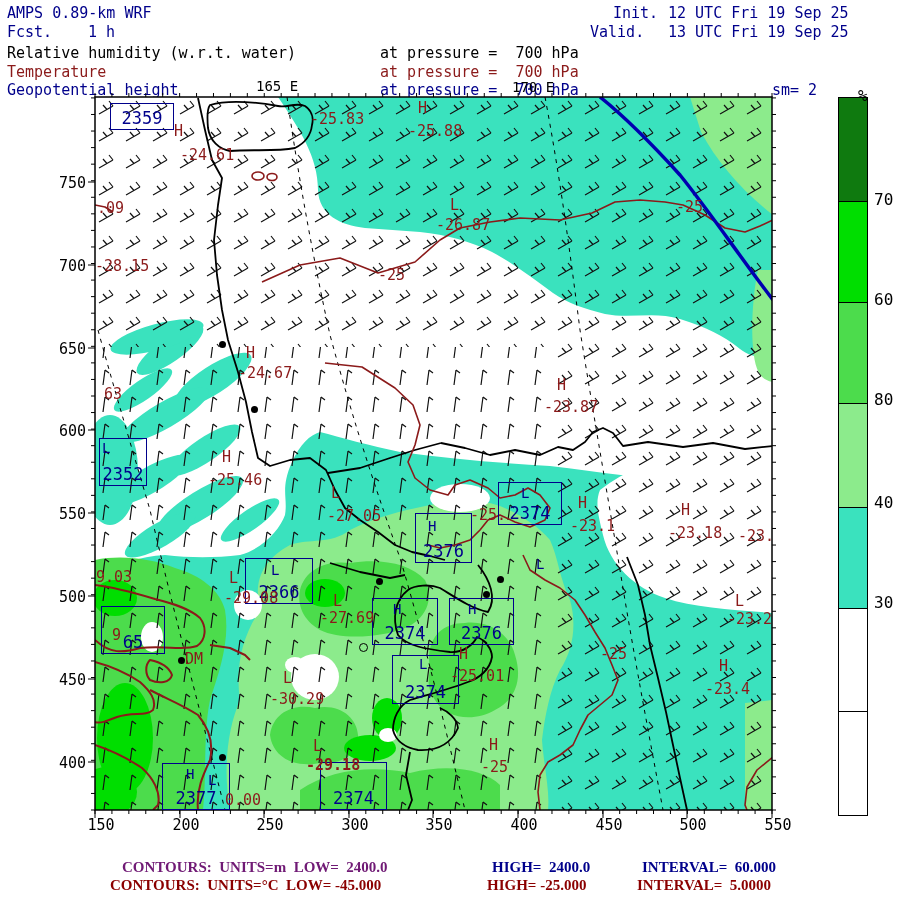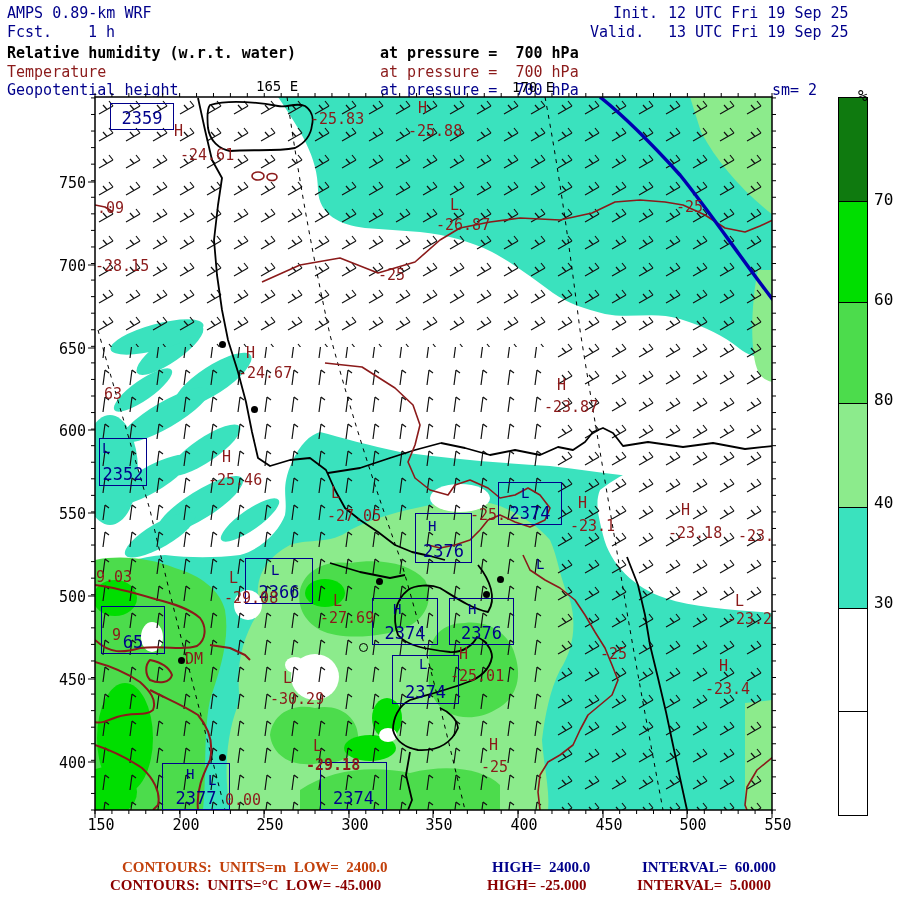--- a/index.html
+++ b/index.html
@@ -1,21 +1,21 @@
 <!DOCTYPE html>
 <html><head>
 <meta charset="utf-8">
 <style>
   html,body{margin:0;padding:0;background:#fff;width:900px;height:900px;position:relative;
     font-family:"DejaVu Sans Mono",monospace;}
   .abs{position:absolute;white-space:pre;}
   .hdr{font-size:15px;letter-spacing:0px;}
   .navy{color:#00008b;}
   .dred{color:#8b1a1a;}
-  .blk{color:#000;font-weight:bold;}
+  .blk{color:#000;}
   .lbl-t{position:absolute;color:#8b1a1a;font-size:15px;white-space:pre;z-index:6;}
   .lbl-h{position:absolute;color:#00008b;font-size:14px;white-space:pre;z-index:6;}
   .lbl-m{position:absolute;color:#000;font-size:14px;white-space:pre;z-index:6;}
   .hbox{position:absolute;border:1.5px solid #00008b;z-index:5;display:flex;align-items:flex-end;justify-content:center;}
   .hbox span{color:#00008b;font-size:17px;line-height:17px;margin-bottom:2px;}
   .dot{position:absolute;width:7px;height:7px;background:#000;border-radius:50%;z-index:6;}
   .ocirc{position:absolute;width:7px;height:7px;border:1.5px solid #000;border-radius:50%;background:none;z-index:6;}
   .xlab{position:absolute;color:#000;font-size:15px;transform:translateX(-50%);z-index:6;}
   .ylab{position:absolute;color:#000;font-size:15px;right:814px;z-index:6;}
   .cb{position:absolute;z-index:4;}
@@ -481,19 +481,19 @@
 <div id="cbticks">
     <div class="cblab" style="left: 874px; top: 190px;">70</div>
     <div class="cblab" style="left: 874px; top: 290px;">60</div>
     <div class="cblab" style="left: 874px; top: 390px;">80</div>
     <div class="cblab" style="left: 874px; top: 493px;">40</div>
     <div class="cblab" style="left: 874px; top: 593px;">30</div>
     <div class="cblab" style="left: 910px; top: 695px; margin-top: 8px;">20</div>
   </div>
 
 <div id="footer">
-    <div class="ftr" style="left: 122px; top: 859px; color: #c2410c; text-align: center;">CONTOURS:  UNITS=m  LOW=  2400.0</div>
+    <div class="ftr" style="left: 122px; top: 859px; color: #701a75; text-align: center;">CONTOURS:  UNITS=m  LOW=  2400.0</div>
     <div class="ftr" style="left: 492px; top: 859px; color: rgb(0, 0, 139);">HIGH=  2400.0</div>
     <div class="ftr" style="left: 642px; top: 859px; color: rgb(0, 0, 139);">INTERVAL=  60.000</div>
     <div class="ftr" style="left: 110px; top: 877px; color: rgb(139, 0, 0);">CONTOURS:  UNITS=°C  LOW= -45.000</div>
     <div class="ftr" style="left: 487px; top: 877px; color: rgb(139, 0, 0);">HIGH= -25.000</div>
     <div class="ftr" style="left: 637px; top: 877px; color: rgb(139, 0, 0);">INTERVAL=  5.0000</div>
   </div>
 
 </body></html>

